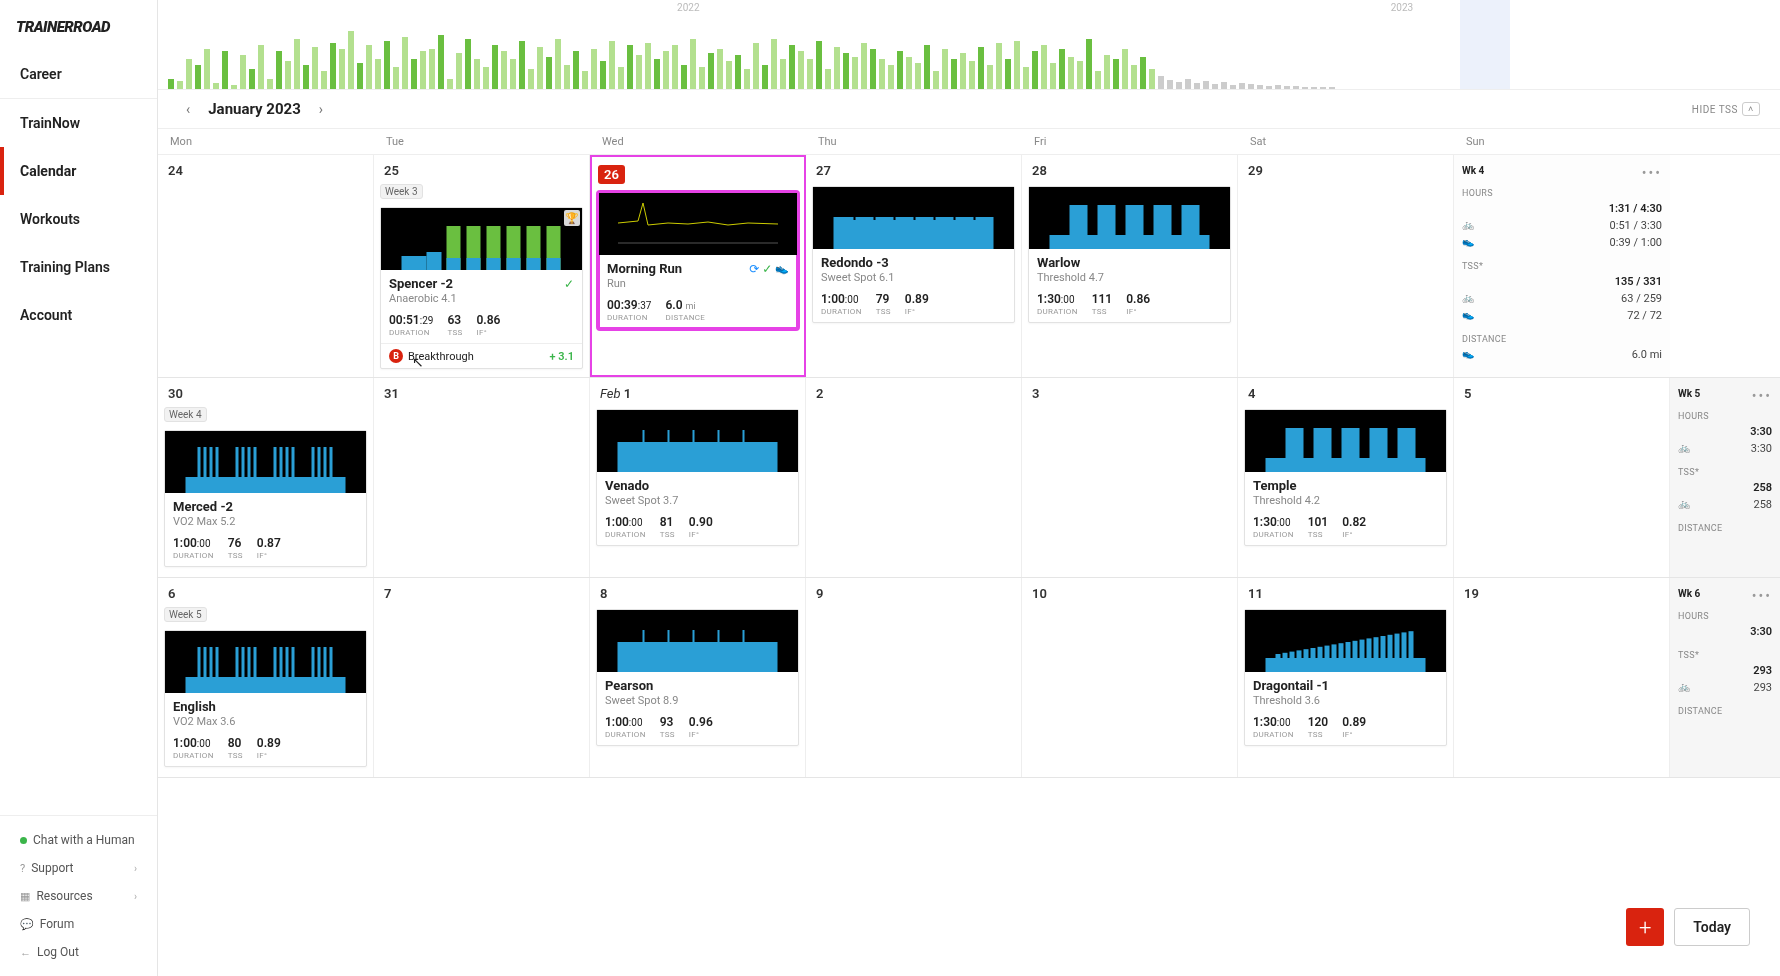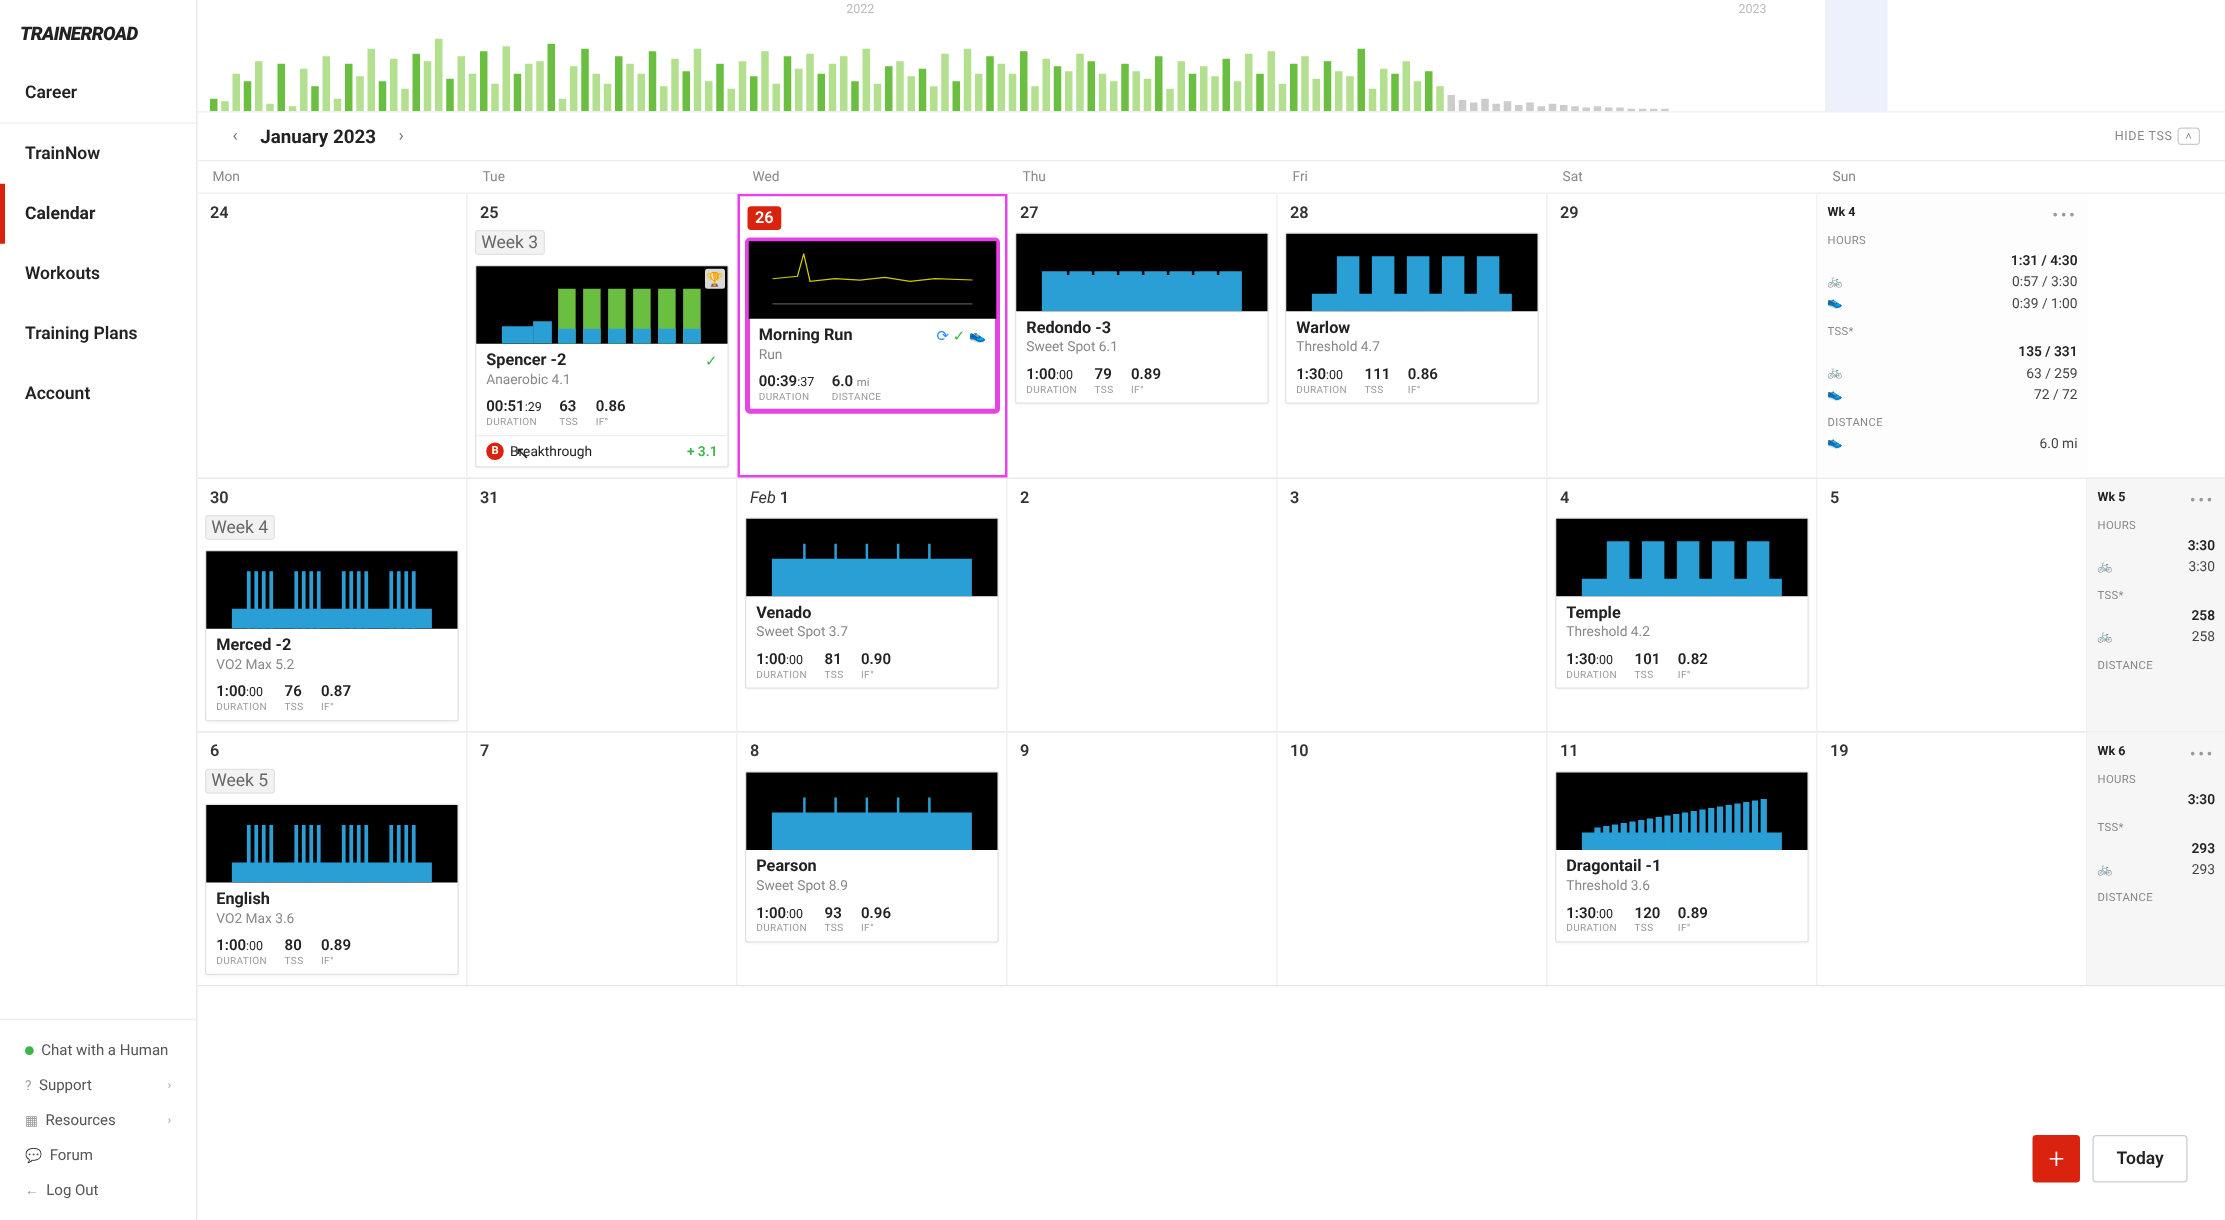--- a/index.html
+++ b/index.html
@@ -29,21 +29,21 @@
 .hide-tss { margin-left:auto; font-size:10px; color:#888; letter-spacing:.5px; display:flex; align-items:center; gap:4px; }
 .hide-tss .chevbox { border:1px solid #ccc; border-radius:3px; width:18px; height:14px; display:flex; align-items:center; justify-content:center; font-size:9px; }
 .dayheader { display:grid; grid-template-columns: repeat(7, 1fr) 110px; border-bottom:1px solid #eee; }
 .dayheader > div { padding:6px 12px; font-size:11px; color:#888; }
 .grid-scroll { flex:1; overflow-y:auto; }
 .week-row { display:grid; grid-template-columns: repeat(7, 1fr) 110px; min-height:200px; border-bottom:1px solid #e5e5e5; }
 .day-cell { border-right:1px solid #eee; padding:8px 6px; position:relative; }
 .day-num { font-size:13px; color:#333; font-weight:600; padding:2px 4px; }
 .day-num.today { background:#d9230f; color:#fff; border-radius:3px; display:inline-block; padding:2px 6px; }
 .day-num .month-label { font-weight:400;font-style:italic; }
-.week-badge { font-size:14px; background:#f2f2f2; border:1px solid #e2e2e2; border-radius:3px; padding:1px 4px; margin-top:6px; display:inline-block; color:#666; }
+.week-badge { font-size:10px; background:#f2f2f2; border:1px solid #e2e2e2; border-radius:3px; padding:1px 4px; margin-top:6px; display:inline-block; color:#666; }
 .card { border:1px solid #e2e2e2; border-radius:2px; margin-top:8px; background:#fff; box-shadow:0 1px 2px rgba(0,0,0,.04); }
 .card.today-highlight { outline:4px solid #e642e6; outline-offset:-2px; }
 .thumb { background:#000; height:62px; position:relative; overflow:hidden; }
 .thumb svg { width:100%; height:100%; display:block; }
 .trophy { position:absolute; top:2px; right:2px; background:rgba(255,255,255,.85); width:16px; height:16px; font-size:11px; display:flex; align-items:center; justify-content:center; border-radius:2px; color:#d9a400;}
 .card-body { padding:6px 8px; }
 .card-title-row { display:flex; align-items:center; }
 .card-title { font-weight:700; font-size:13px; }
 .card-icons { margin-left:auto; display:flex; gap:3px; align-items:center; font-size:12px; }
 .sync-icon { color:#1e90ff; }
@@ -439,21 +439,21 @@
           <div class="week-summary current">
             <div class="wk-title">Wk 4</div>
     <div class="wk-more">•••</div>
     <div class="wk-section-label">HOURS</div>
     <div class="wk-line bold">
               <span></span>
               <span>1:31 / 4:30</span>
             </div>
     <div class="wk-line">
               <span class="lbl">🚲</span>
-              <span>0:57 / 3:30</span>
+              <span>0:51 / 3:30</span>
             </div>
     <div class="wk-line">
               <span class="lbl">👟</span>
               <span>0:39 / 1:00</span>
             </div>
     <div class="wk-section-label">TSS*</div>
     <div class="wk-line bold">
               <span></span>
               <span>135 / 331</span>
             </div>

